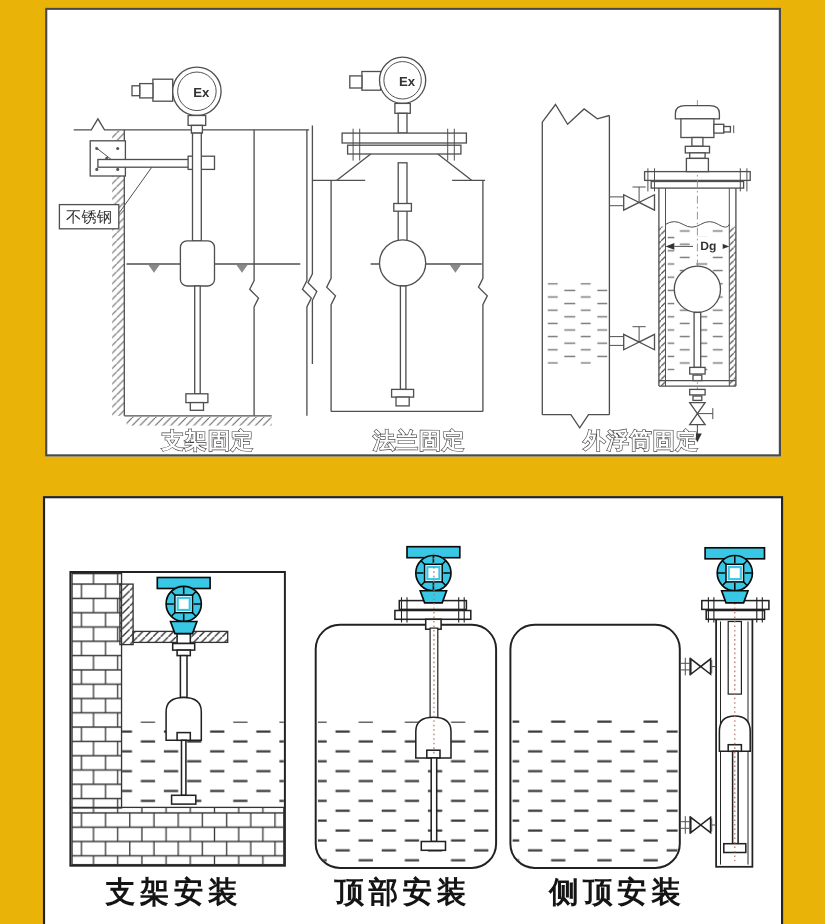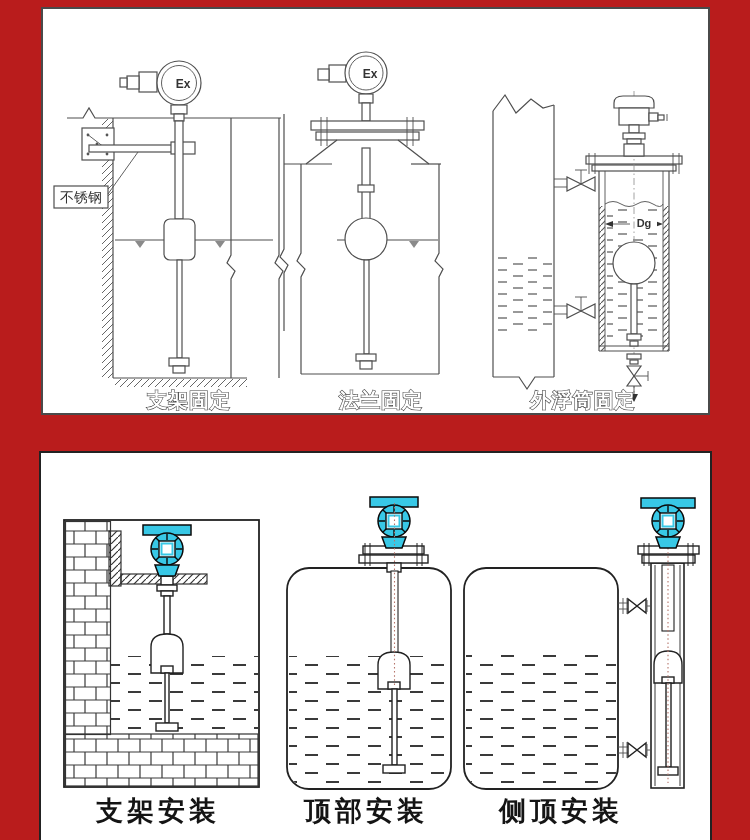--- a/index.html
+++ b/index.html
@@ -1,17 +1,17 @@
 <!DOCTYPE html>
 <html style="--line: #4f4f4f; --dark: #222222; --head-cyan: #38c8e6; --centerline: #b5746a; --panel-border: #4a4a4a;"><head>
 <meta charset="utf-8">
 <style>
   html,body{margin:0;padding:0;background:#fff;}
   body{width:750px;height:840px;position:relative;font-family:"Liberation Sans",sans-serif;}
-  .canvas{position:absolute;inset:0;background:#b91c1c;}
+  .canvas{position:absolute;inset:0;background:#eab308;}
   .panel{position:absolute;background:#fff;border:2px solid var(--panel-border,#4a4a4a);box-sizing:border-box;}
   .panel-top{left:41px;top:7px;width:669px;height:408px;}
   .panel-bottom{left:39px;top:451px;width:673px;height:410px;border-color:var(--dark,#222);}
   .panel svg{position:absolute;overflow:visible;}
   
   .ln{fill:none;stroke:var(--line,#4f4f4f);stroke-width:1.2;}
   .lnt{fill:none;stroke:var(--line,#4f4f4f);stroke-width:0.9;}
   .fw{fill:#fff;stroke:var(--line,#4f4f4f);stroke-width:1.2;}
   .lnd{fill:#fff;stroke:var(--dark,#222);stroke-width:1.8;}
   .fwd{fill:#fff;stroke:var(--dark,#222);stroke-width:1.4;}

